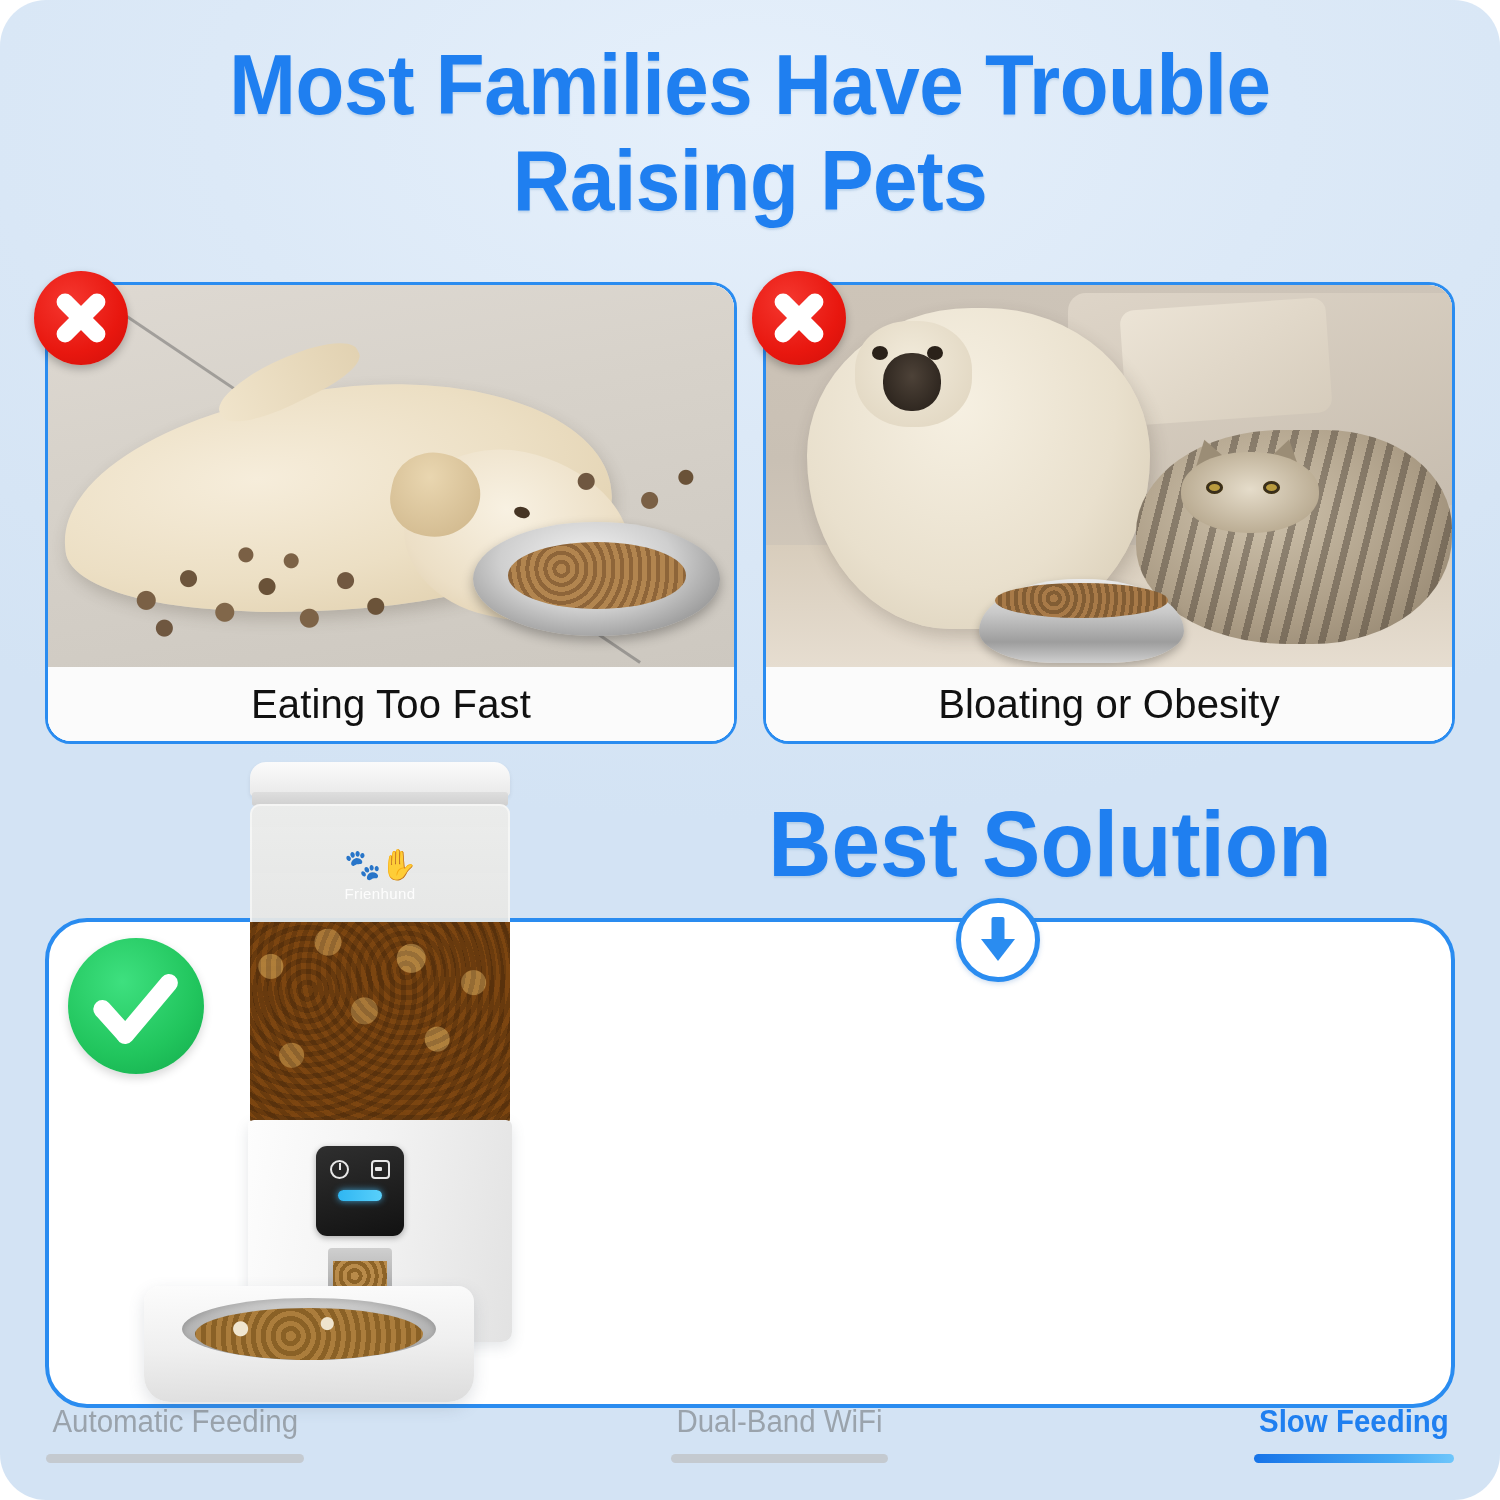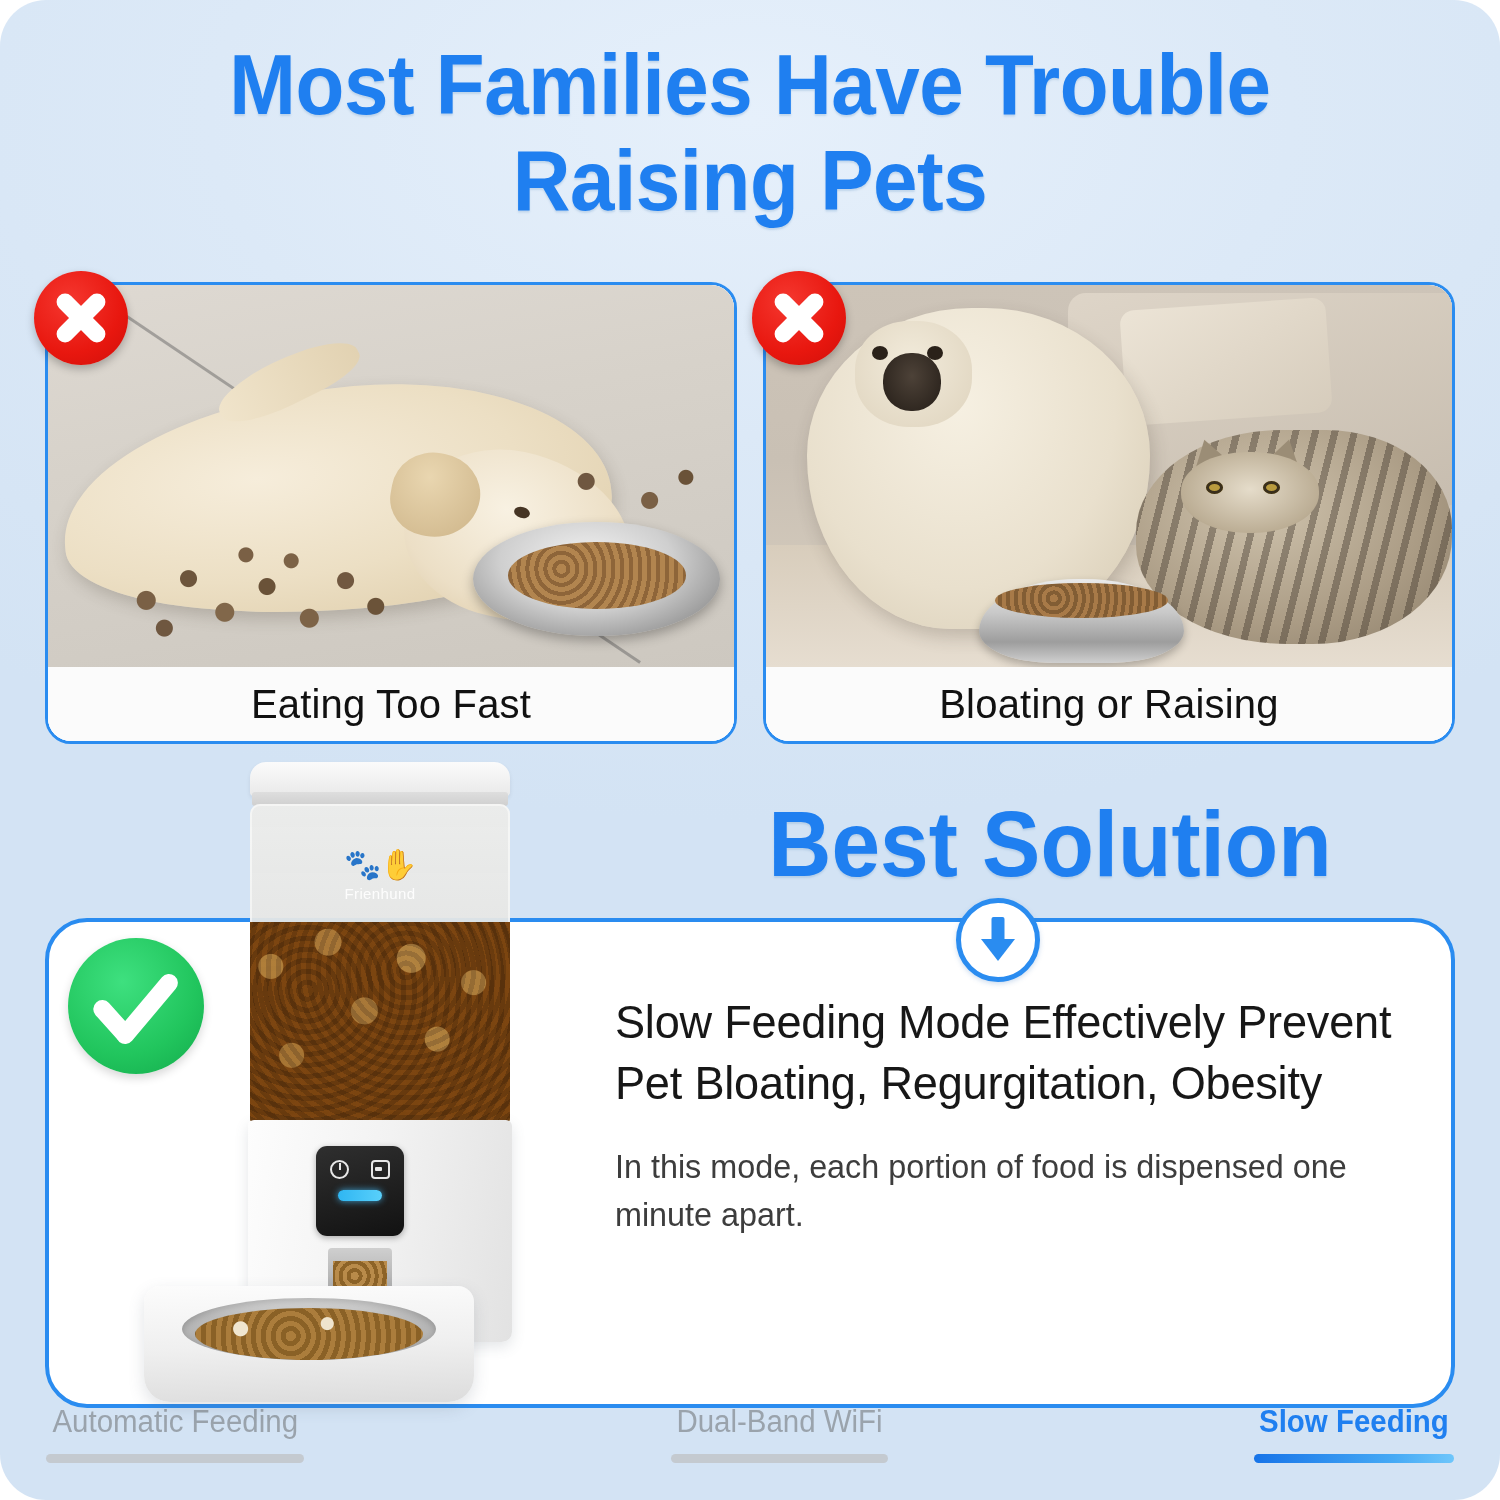--- a/index.html
+++ b/index.html
@@ -353,21 +353,21 @@
           </div>
           <div class="cat">
             <div class="cear ce1"></div>
             <div class="cear ce2"></div>
             <div class="catface"></div>
             <div class="ceye cy1"></div>
             <div class="ceye cy2"></div>
           </div>
           <div class="bowl2"></div>
         </div>
-        <div class="cap">Bloating or Raising</div>
+        <div class="cap">Bloating or Obesity</div>
       </div>
       <div class="xbadge"></div>
     </div>
 
 
   </div>
 
   <div class="bestsol">Best Solution</div>
 
   <div class="solution"></div>
@@ -398,24 +398,20 @@
         <div class="f-ic f-ic2"></div>
         <div class="f-led"></div>
       </div>
       <div class="f-chute"></div>
     </div>
     <div class="f-bowlbase">
       <div class="f-bowl"></div>
     </div>
   </div>
 
-  <div class="textblock">
-    <div class="t-head">Slow Feeding Mode Effectively Prevent Pet Bloating, Regurgitation, Obesity</div>
-    <div class="t-sub">In this mode, each portion of food is dispensed one minute apart.</div>
-  </div>
 
   <div class="tabs">
     <div class="tab">
       <div class="lbl">Automatic Feeding</div>
       <div class="bar"></div>
     </div>
     <div class="tab">
       <div class="lbl">Dual-Band WiFi</div>
       <div class="bar"></div>
     </div>

